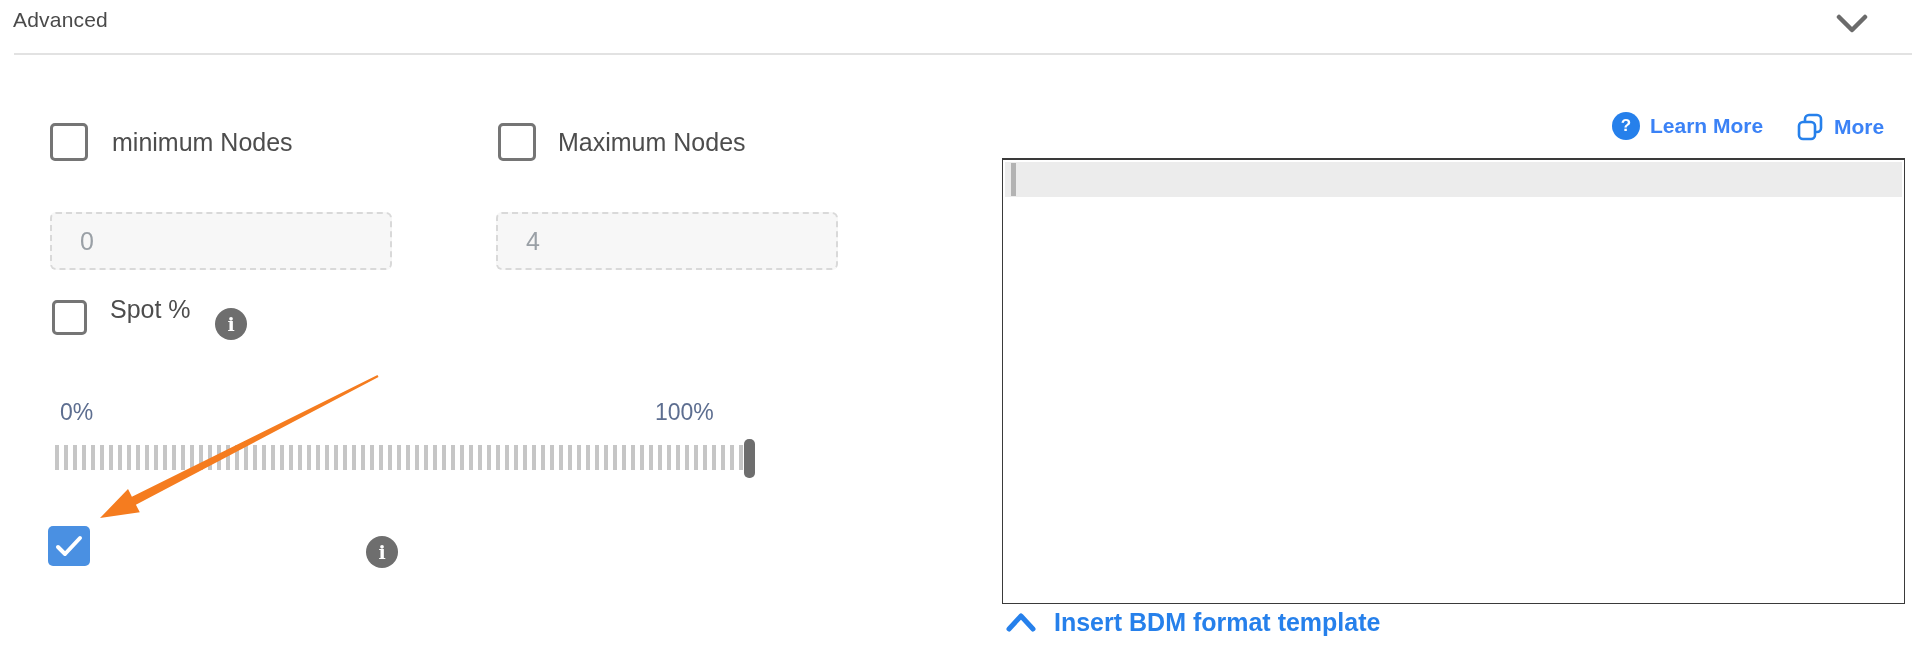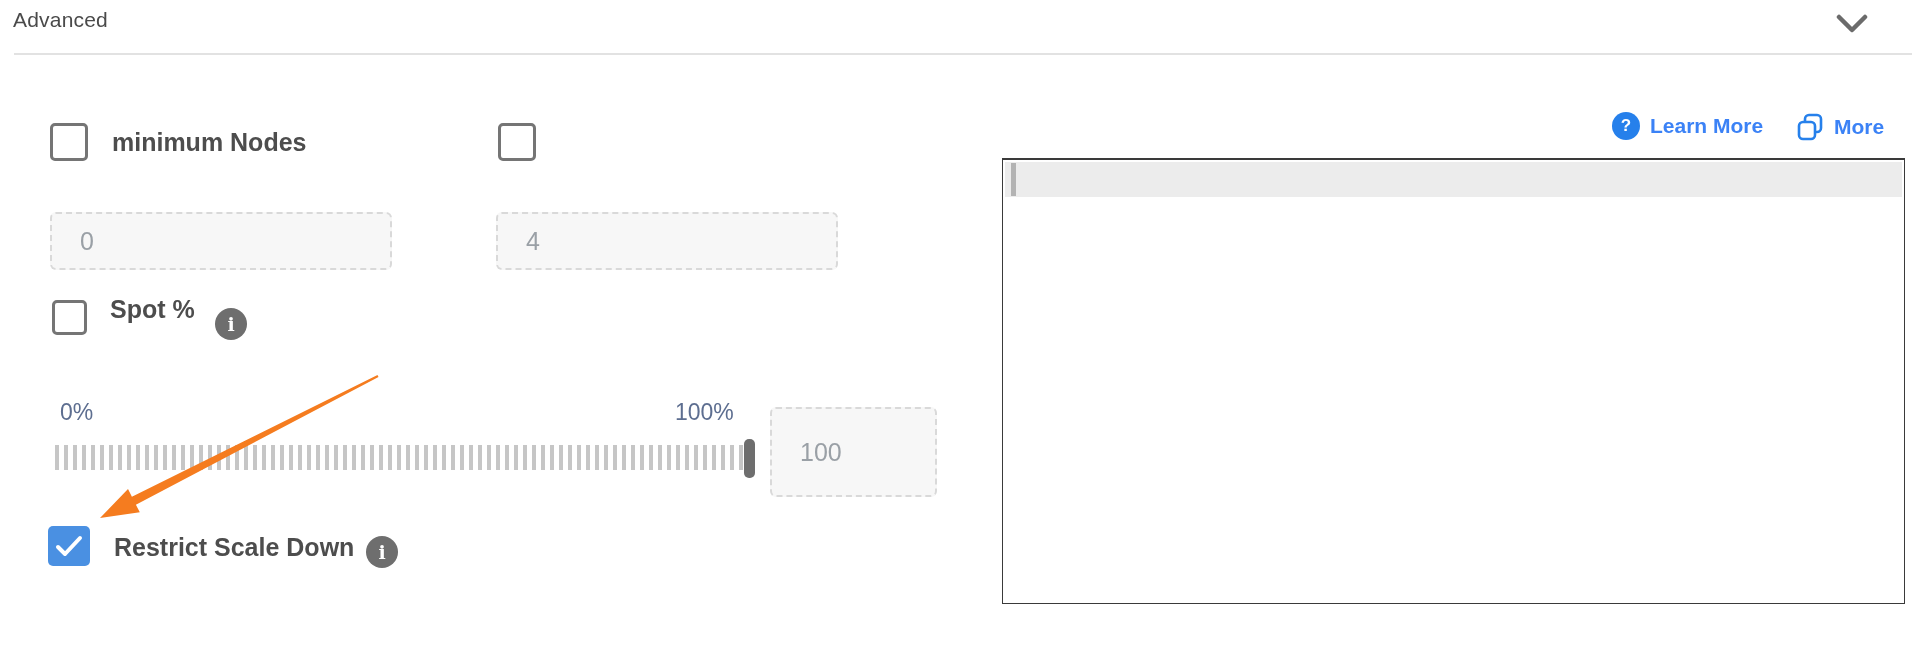--- a/index.html
+++ b/index.html
@@ -9,36 +9,36 @@
 
   
   .adv-title { position:absolute; left:13px; top:8px; font-size:21px; color:#4a4a4a; letter-spacing:.2px; }
   .adv-chevron { position:absolute; left:1836px; top:12px; width:32px; height:24px; cursor:pointer; }
   .divider { position:absolute; left:14px; top:53px; width:1898px; height:2px; background:#e2e2e2; }
 
   
   .cbx { position:absolute; width:38px; height:38px; border:3px solid #757575; border-radius:5px; background:#fff; cursor:pointer; }
   .cbx.small { width:35px; height:35px; }
   .cbx.checked { width:42px; height:40px; background:#4a90e2; border:none; display:flex; align-items:center; justify-content:center; }
-  .cbx-label { position:absolute; font-size:25px; font-weight:700; color:#4d4d4d; }
+  .cbx-label { position:absolute; font-size:25px; font-weight:400; color:#4d4d4d; }
 
   
   .dash-input { position:absolute; border:2px dashed #d9d9d9; border-radius:6px; background:#f7f7f7;
                 font-size:25px; color:#9aa0a6; padding-left:28px; outline:none;
                 font-family:"Liberation Sans", sans-serif; }
   .dash-input::placeholder { color:#9aa0a6; opacity:1; }
 
   
   .info-icon { position:absolute; width:32px; height:32px; border-radius:50%; background:#6e6e6e;
                color:#fff; display:flex; align-items:center; justify-content:center;
                font-family:"DejaVu Serif", serif; font-weight:bold; font-size:19px; cursor:pointer; }
 
   
   .slider-min { position:absolute; left:60px; top:399px; font-size:23px; color:#5d6e90; }
-  .slider-max { position:absolute; left:675px; top:399px; font-size:23px; color:#5d6e90; }
+  .slider-max { position:absolute; left:655px; top:399px; font-size:23px; color:#5d6e90; }
   .slider-track { position:absolute; left:55px; top:445px; width:700px; height:25px; cursor:pointer;
                   background:repeating-linear-gradient(90deg,#c6c6c6 0 4px, transparent 4px 9px); }
   .slider-handle { position:absolute; left:744px; top:439px; width:11px; height:39px;
                    background:#6e6e6e; border-radius:5px; cursor:grab; }
 
   
   .bdm-title { position:absolute; left:1000px; top:112px; font-size:25px; font-weight:600; color:#565656; }
   .link-row { position:absolute; display:flex; align-items:center; gap:10px; cursor:pointer; }
   .link-text { font-size:21px; font-weight:600; color:#3b82f6; }
   .q-circle { width:28px; height:28px; border-radius:50%; background:#2680eb; color:#fff;
@@ -63,40 +63,39 @@
   <div class="adv-title">Advanced</div>
   <svg class="adv-chevron" viewBox="0 0 32 24">
     <polyline points="3,5 16,18 29,5" fill="none" stroke="#6b6b6b" stroke-width="4.5" stroke-linecap="round" stroke-linejoin="round"></polyline>
   </svg>
   <div class="divider"></div>
 
   <div class="cbx" style="left:50px; top:123px;"></div>
   <div class="cbx-label" style="left:112px; top:128px;">minimum Nodes</div>
 
   <div class="cbx" style="left:498px; top:123px;"></div>
+  <div class="cbx-label" style="left:558px; top:128px;">Maximum Nodes</div>
 
   <input class="dash-input" style="left: 50px; top: 212px; width: 342px; height: 58px;" placeholder="0">
   <input class="dash-input" style="left: 496px; top: 212px; width: 342px; height: 58px;" placeholder="4">
 
   <div class="cbx small" style="left:52px; top:300px;"></div>
   <div class="cbx-label" style="left:110px; top:295px;">Spot %</div>
   <div class="info-icon" style="left:215px; top:308px;">i</div>
 
   <div class="slider-min">0%</div>
   <div class="slider-max">100%</div>
   <div class="slider-track"></div>
   <div class="slider-handle"></div>
-  <input class="dash-input" style="left: 770px; top: 407px; width: 167px; height: 90px;" placeholder="100">
 
   <div class="cbx checked" style="left:48px; top:526px;">
     <svg width="28" height="24" viewBox="0 0 28 24">
       <polyline points="3,13 10,20 25,4" fill="none" stroke="#ffffff" stroke-width="4" stroke-linecap="round" stroke-linejoin="round"></polyline>
     </svg>
   </div>
-  <div class="cbx-label" style="left:114px; top:533px;">Restrict Scale Down</div>
   <div class="info-icon" style="left:366px; top:536px;">i</div>
 
   <svg class="arrow-svg" width="320" height="175" viewBox="0 0 320 175">
     <polygon fill="#f57c1f" points="297.5,15.1 51.9,136.7 48.0,129.1 20.0,158.0 59.8,152.3 55.9,144.7 298.5,16.9"></polygon>
   </svg>
 
 
   <div class="link-row" style="left:1612px; top:112px;">
     <div class="q-circle">?</div>
     <div class="link-text">Learn More</div>
@@ -109,14 +108,20 @@
     </svg>
     <div class="link-text">More</div>
   </div>
 
   <div class="bdm-box">
     <div class="active-line">
       <div class="caret-bar"></div>
     </div>
   </div>
 
+  <div class="insert-link">
+    <svg width="30" height="22" viewBox="0 0 30 22">
+      <polyline points="3,17 15,4 27,17" fill="none" stroke="#2680eb" stroke-width="5" stroke-linecap="round" stroke-linejoin="round"></polyline>
+    </svg>
+    <div class="insert-text">Insert BDM format template</div>
+  </div>
 
 </div>
 
 </body></html>

